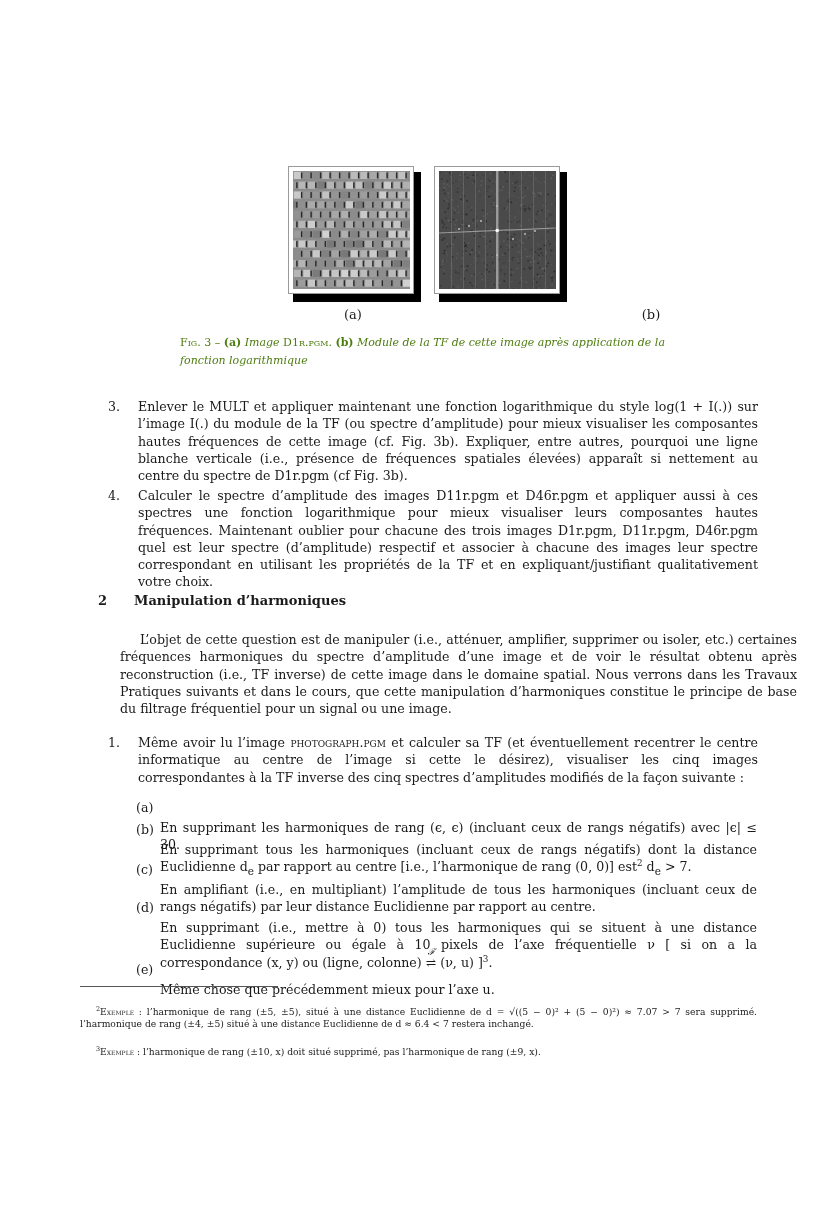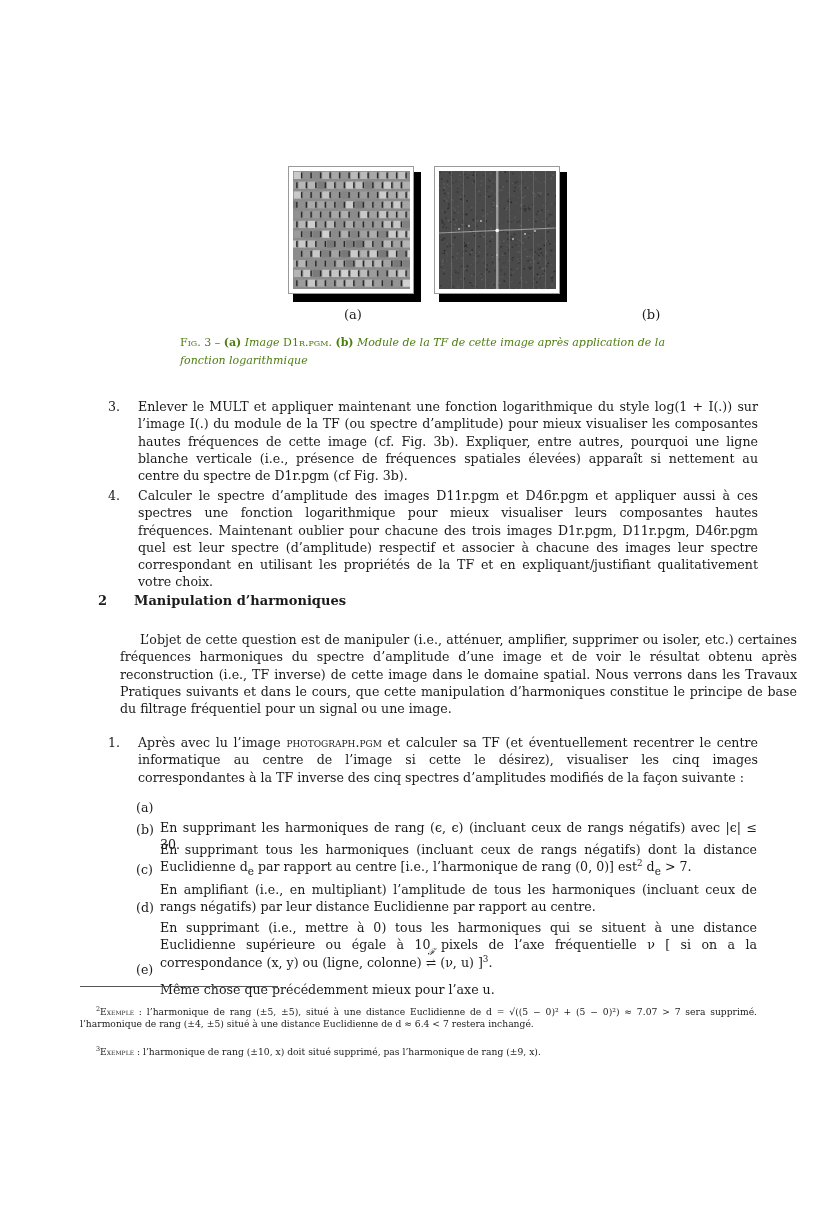--- a/index.html
+++ b/index.html
@@ -1152,21 +1152,21 @@
   </div>
 
   <div class="section-title">
     <span class="n">2</span><span>Manipulation d’harmoniques</span>
   </div>
 
   <div class="para text">L’objet de cette question est de manipuler (i.e., atténuer, amplifier, supprimer ou isoler, etc.) certaines fréquences harmoniques du spectre d’amplitude d’une image et de voir le résultat obtenu après reconstruction (i.e., TF inverse) de cette image dans le domaine spatial. Nous verrons dans les Travaux Pratiques suivants et dans le cours, que cette manipulation d’harmoniques constitue le principe de base du filtrage fréquentiel pour un signal ou une image.</div>
 
   <div class="enum text" style="top:734px;">
     <span class="num">1.</span>
-    <div class="body"><span>Après avec lu l’image </span><span class="sc">photograph.pgm</span><span> et calculer sa TF (et éventuellement recentrer le centre informatique au centre de l’image si cette le désirez), visualiser les cinq images correspondantes à la TF inverse des cinq spectres d’amplitudes modifiés de la façon suivante :</span></div>
+    <div class="body"><span>Même avoir lu l’image </span><span class="sc">photograph.pgm</span><span> et calculer sa TF (et éventuellement recentrer le centre informatique au centre de l’image si cette le désirez), visualiser les cinq images correspondantes à la TF inverse des cinq spectres d’amplitudes modifiés de la façon suivante :</span></div>
   </div>
 
   <div class="subenum text" style="top:799px;">
     <span class="lbl">(a)</span>
     <div class="body">En supprimant les harmoniques de rang (ϵ, ϵ) (incluant ceux de rangs négatifs) avec |ϵ| ≤ 30.</div>
   </div>
   <div class="subenum text" style="top:821px;">
     <span class="lbl">(b)</span>
     <div class="body"><span>En supprimant tous les harmoniques (incluant ceux de rangs négatifs) dont la distance Euclidienne d</span><sub>e</sub><span> par rapport au centre [i.e., l’harmonique de rang (0, 0)] est</span><sup>2</sup><span> d</span><sub>e</sub><span> &gt; 7.</span></div>
   </div>

